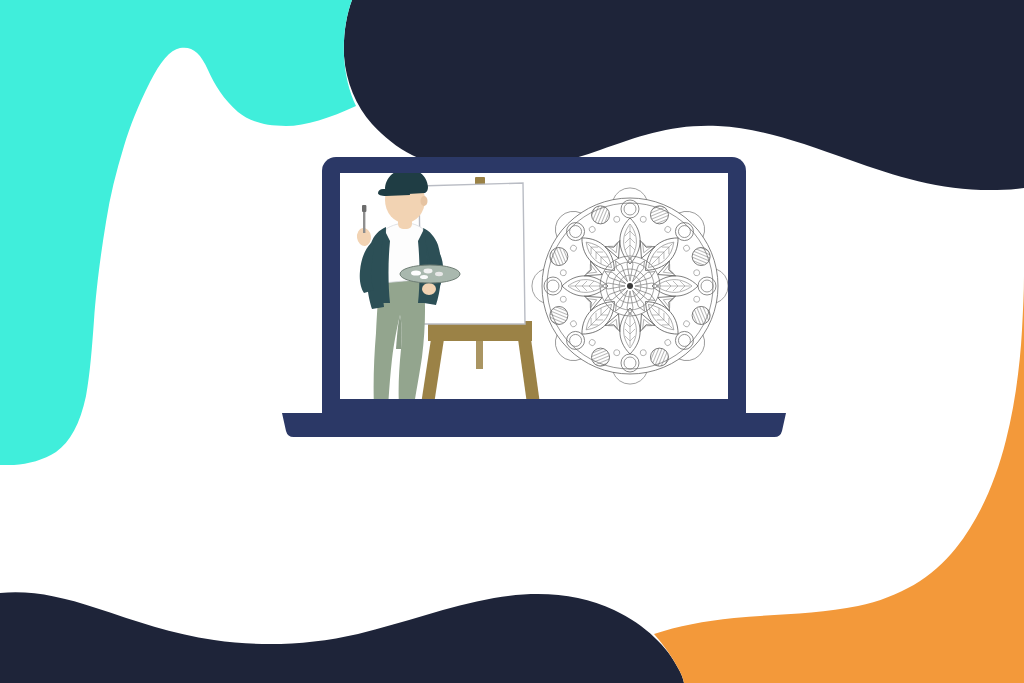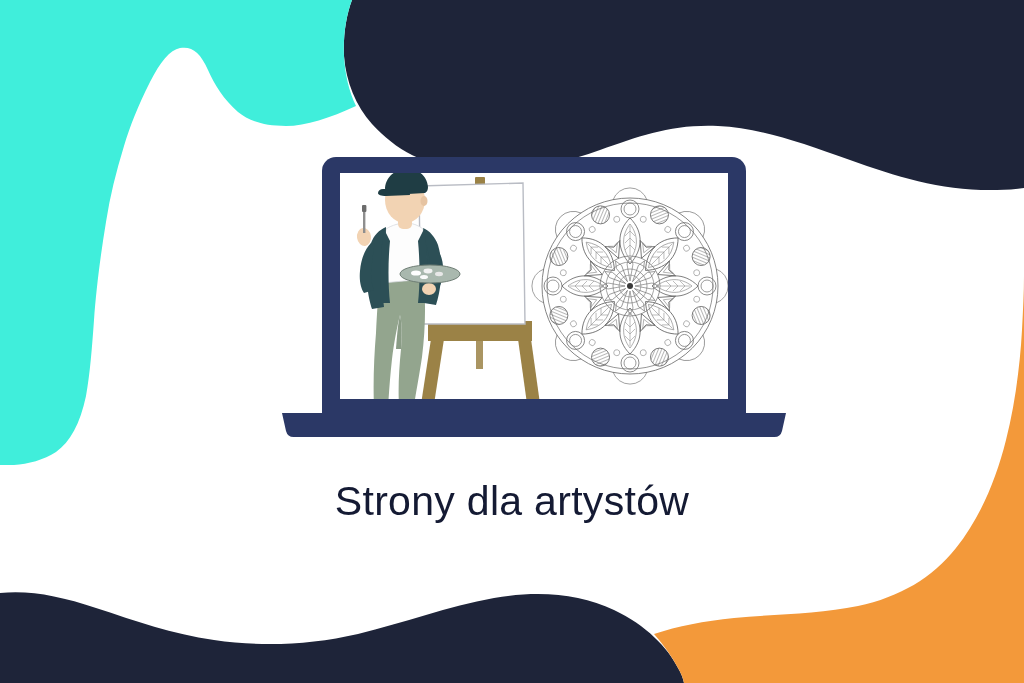--- a/index.html
+++ b/index.html
@@ -497,15 +497,14 @@
               </g>
             <g transform="rotate(315)">
                 <path d="M -17 -86 A 18 18 0 0 1 17 -86"></path>
               </g>
           </g>
         </g>
       </g>
     </svg>
   </div>
 
-  <div id="page-title">Strony dla artystów</div>
 
 </div>
 
 </body></html>

